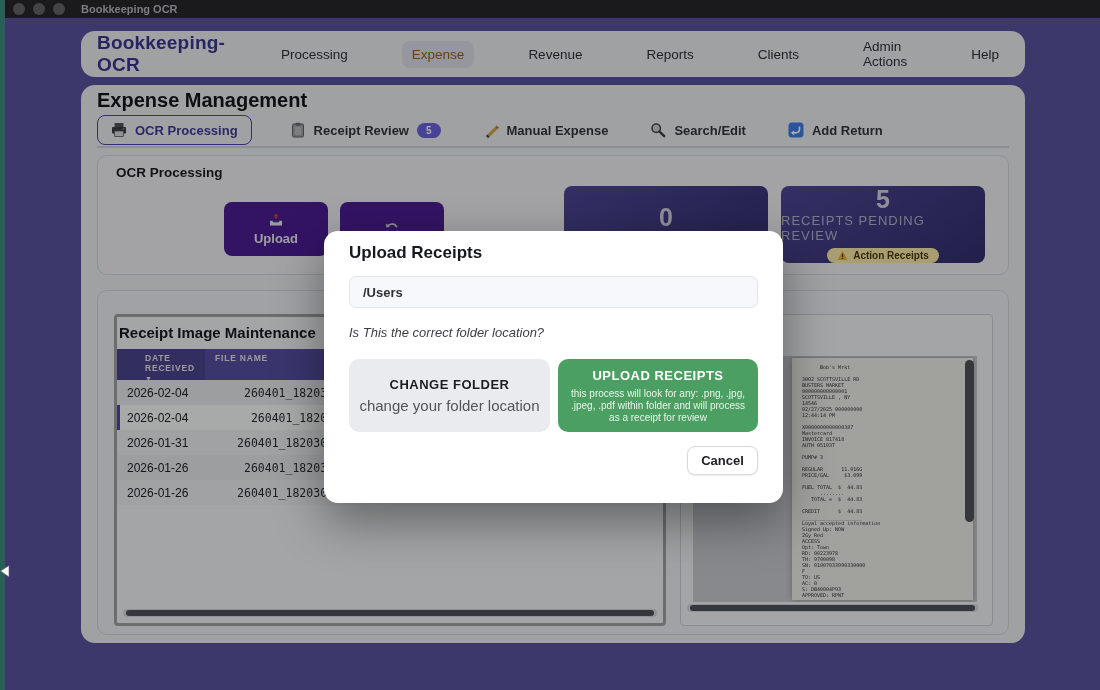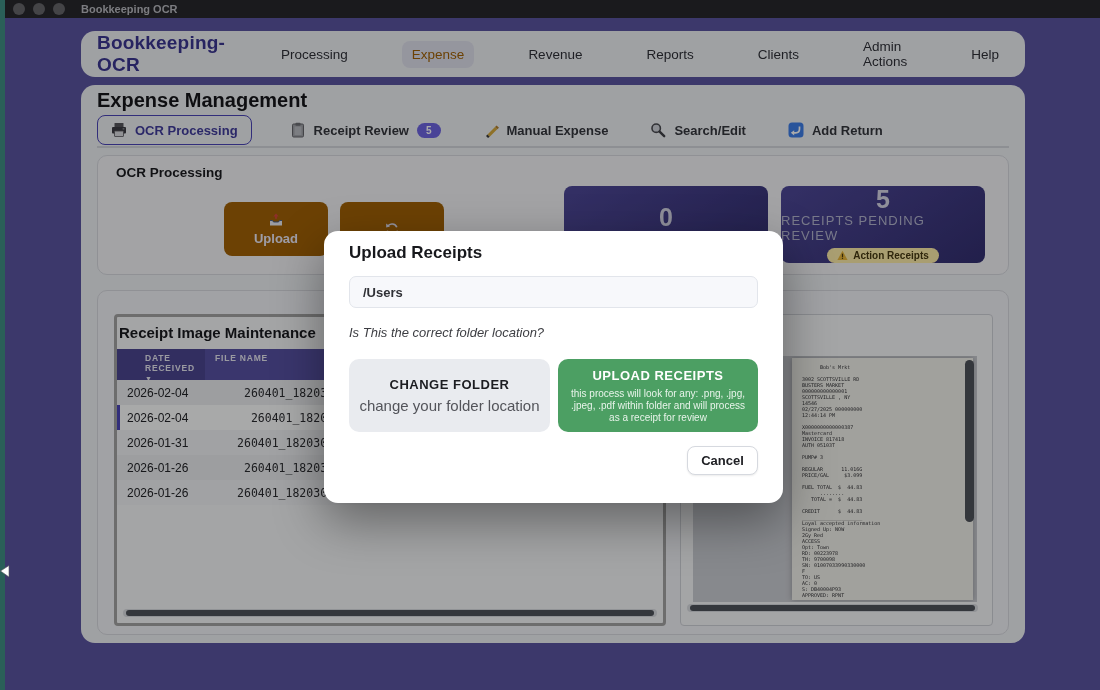--- a/index.html
+++ b/index.html
@@ -29,21 +29,21 @@
 
   .tabbar { position:absolute; left:16px; top:29px; right:16px; height:34px; border-bottom:2px solid #d3d5db; display:flex; align-items:center; gap:34px; }
   .tab { display:flex; align-items:center; gap:8px; font-size:13px; color:#34363c; font-weight:600; padding:6px 4px; }
   .tab.active { border:1.5px solid #4b45b8; border-radius:8px; padding:6px 13px; color:#403c9c; }
   .tab-badge { background:#6d64e1; color:#fff; font-size:10px; font-weight:700; border-radius:999px; padding:2px 9px; }
   .icon16 { width:16px; height:16px; display:inline-block; }
 
   
   .ocr-panel { position:absolute; left:16px; top:70px; width:912px; height:120px; background:#f3f4f7; border:1px solid #d7d9df; border-radius:10px; }
   .panel-label { position:absolute; left:18px; top:9px; font-size:13.5px; font-weight:700; color:#1b1c20; }
-  .action-btn { position:absolute; width:104px; height:54px; background:#a16207; border-radius:8px; display:flex; flex-direction:column; align-items:center; justify-content:center; gap:3px; border:none; }
+  .action-btn { position:absolute; width:104px; height:54px; background:#4c1d95; border-radius:8px; display:flex; flex-direction:column; align-items:center; justify-content:center; gap:3px; border:none; }
   .action-btn .lbl { font-size:13px; font-weight:600; color:#eceafa; }
   .btn-upload { left:126px; top:46px; }
   .btn-process { left:242px; top:46px; }
 
   .stat-card { position:absolute; top:30px; width:204px; height:77px; border-radius:8px; background:linear-gradient(145deg,#4e4898 0%,#332f70 100%); display:flex; flex-direction:column; align-items:center; justify-content:center; gap:1px; }
   .stat-a { left:466px; }
   .stat-b { left:683px; }
   .stat-value { font-size:25px; font-weight:800; color:#d6d6e6; line-height:26px; }
   .stat-label { font-size:13px; font-weight:400; letter-spacing:1px; color:#b4b5ce; }
   .stat-badge { margin-top:4px; display:inline-flex; align-items:center; gap:5px; background:#fdeca9; border-radius:999px; padding:2px 10px; font-size:10px; font-weight:700; color:#463a12; }

